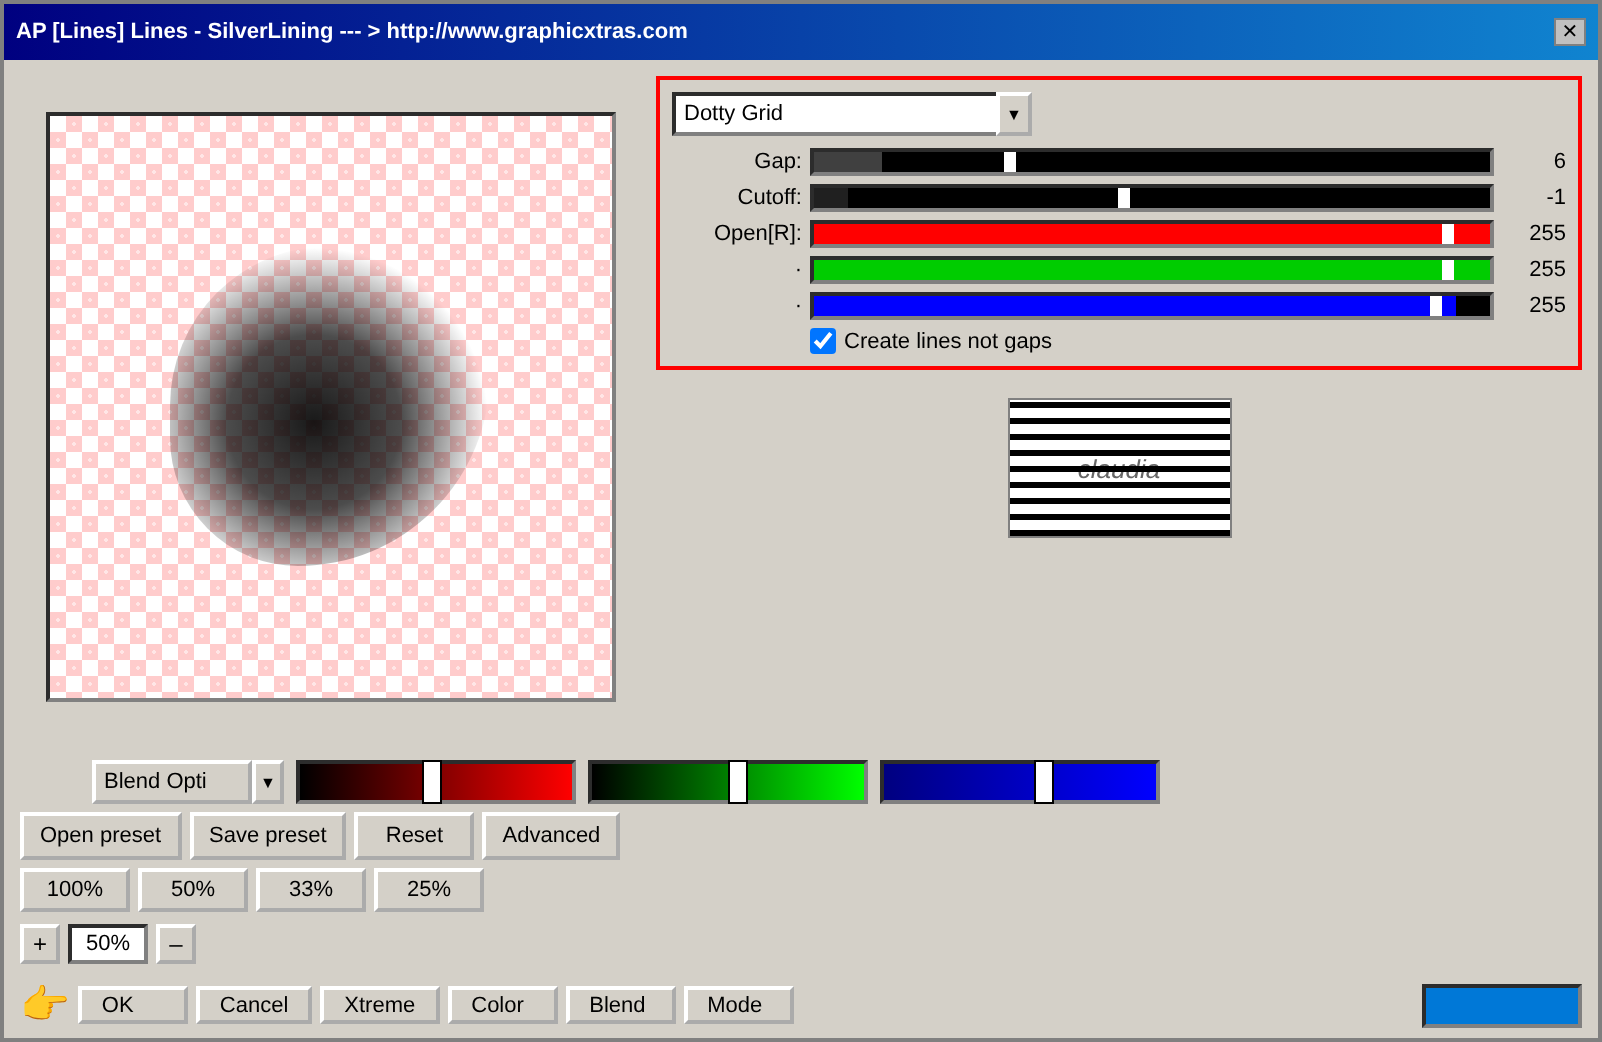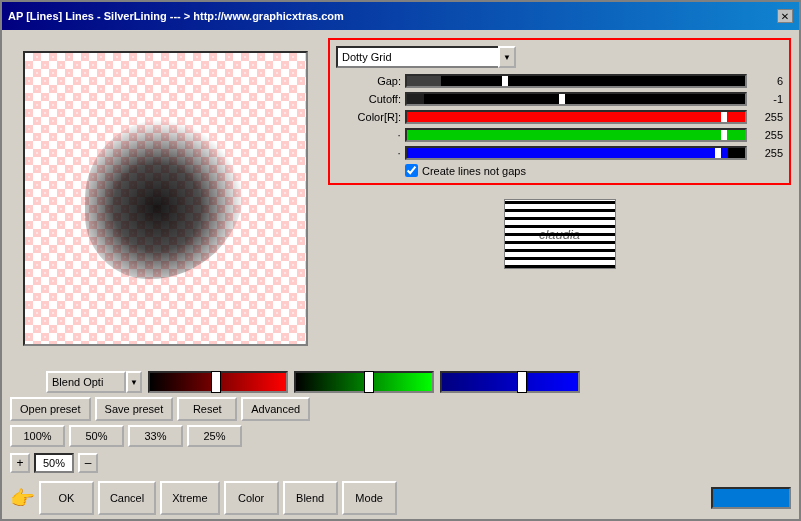--- a/index.html
+++ b/index.html
@@ -288,28 +288,28 @@
       font-size: 11px;
     }
     .bottom-row {
       display: flex;
       align-items: center;
       gap: 4px;
       justify-content: space-between;
       padding: 4px 8px;
     }
     .action-btn {
-      height: 34px;
+      height: 19px;
       background: #d4d0c8;
       border: 2px outset #ffffff;
       font-size: 11px;
       cursor: pointer;
       padding: 0 10px;
       min-width: 55px;
-      text-align: center;
+      text-align: left;
     }
     .ok-section {
       display: flex;
       align-items: center;
       gap: 4px;
     }
     .hand-icon {
       font-size: 20px;
       color: #ffcc00;
     }
@@ -420,21 +420,21 @@
             <div class="slider-track-inner">
               <div class="cutoff-slider-fill"></div>
               <div class="slider-thumb" style="left: 45%;"></div>
             </div>
           </div>
           <span class="slider-value">-1</span>
         </div>
 
 
         <div class="slider-row">
-          <span class="slider-label">Color[R]:</span>
+          <span class="slider-label">Open[R]:</span>
           <div class="slider-track slider-red">
             <div class="slider-track-inner">
               <div class="red-slider-fill"></div>
               <div class="slider-thumb" style="left: 93%;"></div>
             </div>
           </div>
           <span class="slider-value">255</span>
         </div>
 
         <div class="slider-row">

